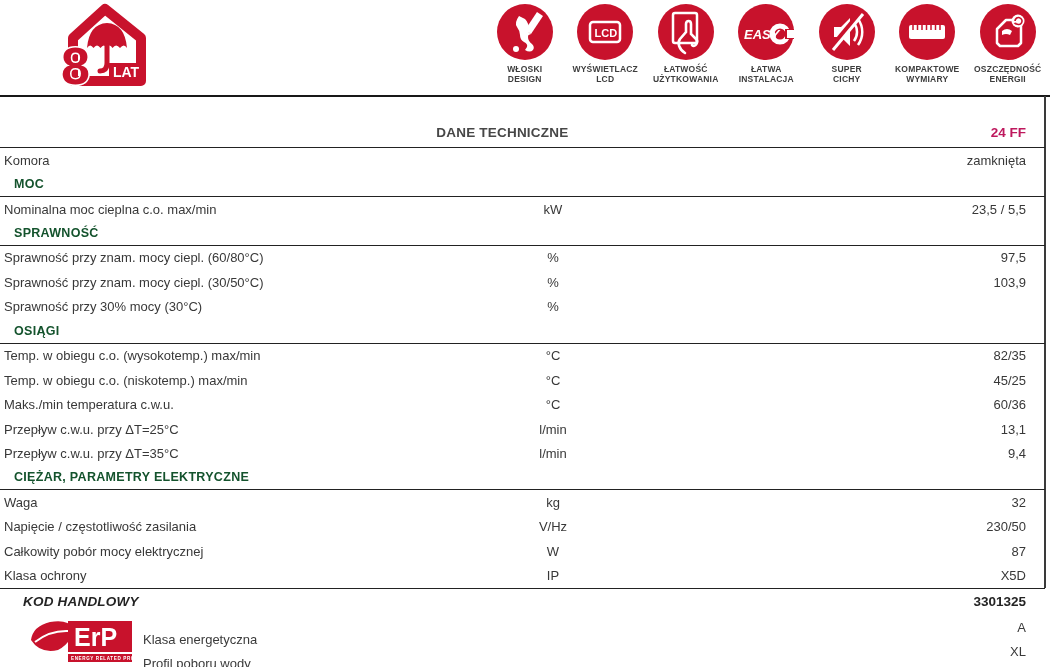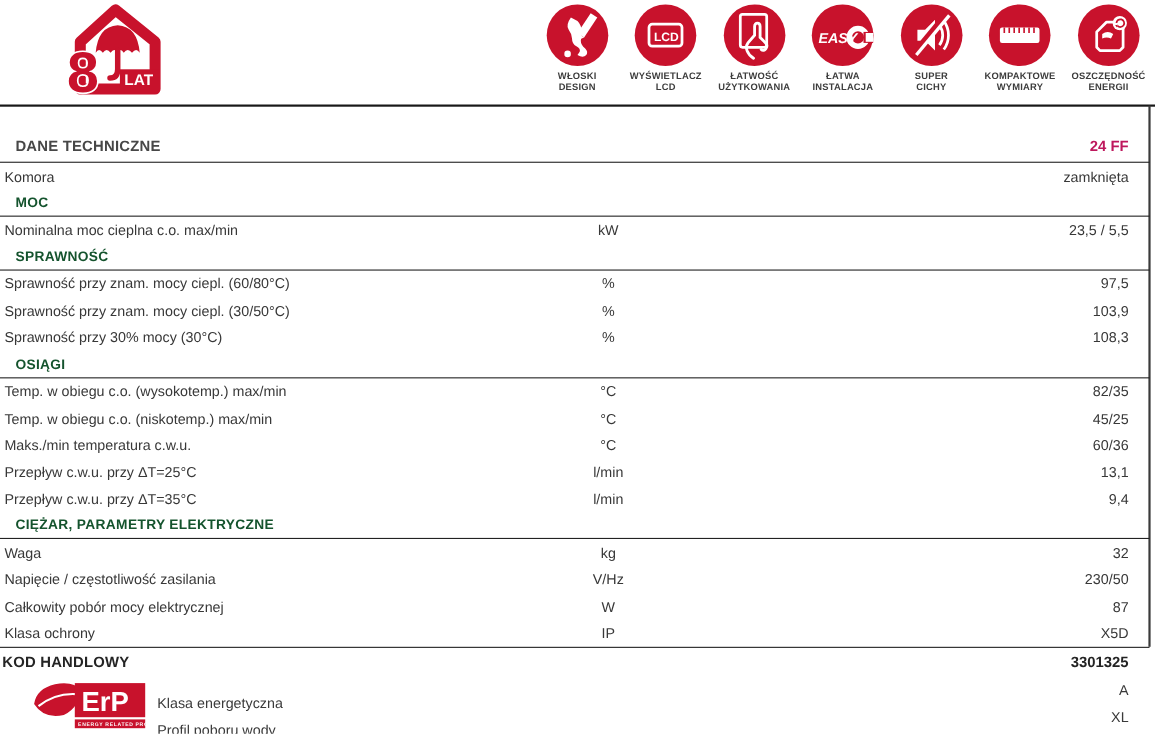--- a/index.html
+++ b/index.html
@@ -21,32 +21,32 @@
   .circle svg { width:56px; height:56px; }
   .feat-label { margin-top:5px; font-size:8.5px; font-weight:bold; color:#3d3d3d;
                 text-align:center; line-height:9.5px; letter-spacing:0.2px; }
   .top-rule { position:absolute; top:95px; left:0; width:1050px; height:2px; background:#181818; }
   .right-rule { position:absolute; top:96px; left:1044px; width:1.5px; height:492px; background:#3a3a3a; }
 
   
   .spec { position:absolute; top:97px; left:0; width:1045px; }
   .thead { height:51px; display:flex; align-items:flex-end; padding:0 19px 7px 14px;
            border-bottom:1.5px solid #222; }
-  .t-title { flex:1; font-size:13.5px; font-weight:bold; color:#474747; letter-spacing:0.2px; }
+  .t-title { flex:1; font-size:13.5px; font-weight:bold; color:#474747; letter-spacing:0.2px;text-align:center; }
   .t-model { font-size:13.5px; font-weight:bold; color:#be185d; }
   .trow { height:24.45px; display:flex; align-items:center; font-size:13px; color:#383838; }
   .trow.section { border-bottom:1.5px solid #222; }
   .section-t { font-weight:bold; color:#14532d; font-size:12.5px; letter-spacing:0.3px; padding-left:14px; }
   .c-label { width:500px; padding-left:4px; }
   .c-unit  { width:106px; text-align:center; }
   .c-value { flex:1; text-align:right; padding-right:19px; }
 
   .kod { height:27px; display:flex; align-items:center; border-top:1.5px solid #222;
          font-weight:bold; color:#242424; font-size:13.5px; }
-  .kod-label { flex:1; padding-left:2px; letter-spacing:0.2px; }
+  .kod-label { flex:1; padding-left:23px; letter-spacing:0.2px;font-style:italic; }
   .kod-value { padding-right:19px; }
 
   .erp-block { position:relative; }
   .erp-row { height:24.45px; display:flex; align-items:center; font-size:13px; }
   .erp-label { flex:1; padding-left:143px;margin-top:24px; }
   .erp-value { text-align:right; padding-right:19px; }
   .erp-logo { position:absolute; left:28px; top:3px; }
 </style>
 </head>
 <body>
@@ -203,21 +203,20 @@
         <div class="c-value">97,5</div>
       </div>
       <div class="trow data">
         <div class="c-label">Sprawność przy znam. mocy ciepl. (30/50°C)</div>
         <div class="c-unit">%</div>
         <div class="c-value">103,9</div>
       </div>
       <div class="trow data">
         <div class="c-label">Sprawność przy 30% mocy (30°C)</div>
         <div class="c-unit">%</div>
-        <div class="c-value">108,3</div>
       </div>
       <div class="trow section">
         <div class="section-t">OSIĄGI</div>
       </div>
       <div class="trow data">
         <div class="c-label">Temp. w obiegu c.o. (wysokotemp.) max/min</div>
         <div class="c-unit">°C</div>
         <div class="c-value">82/35</div>
       </div>
       <div class="trow data">

